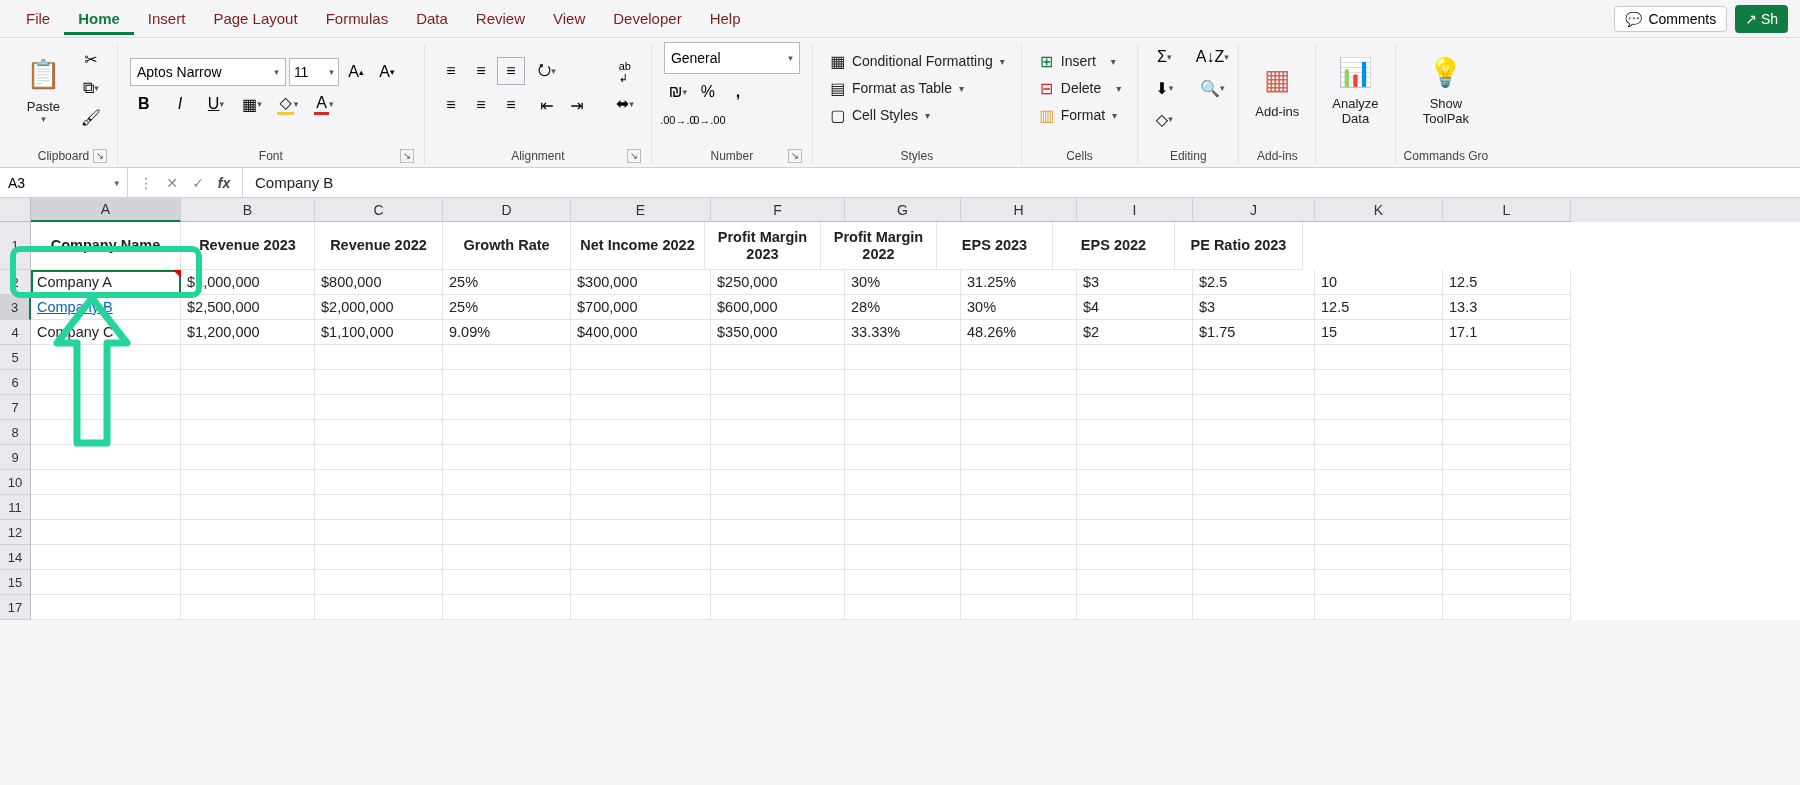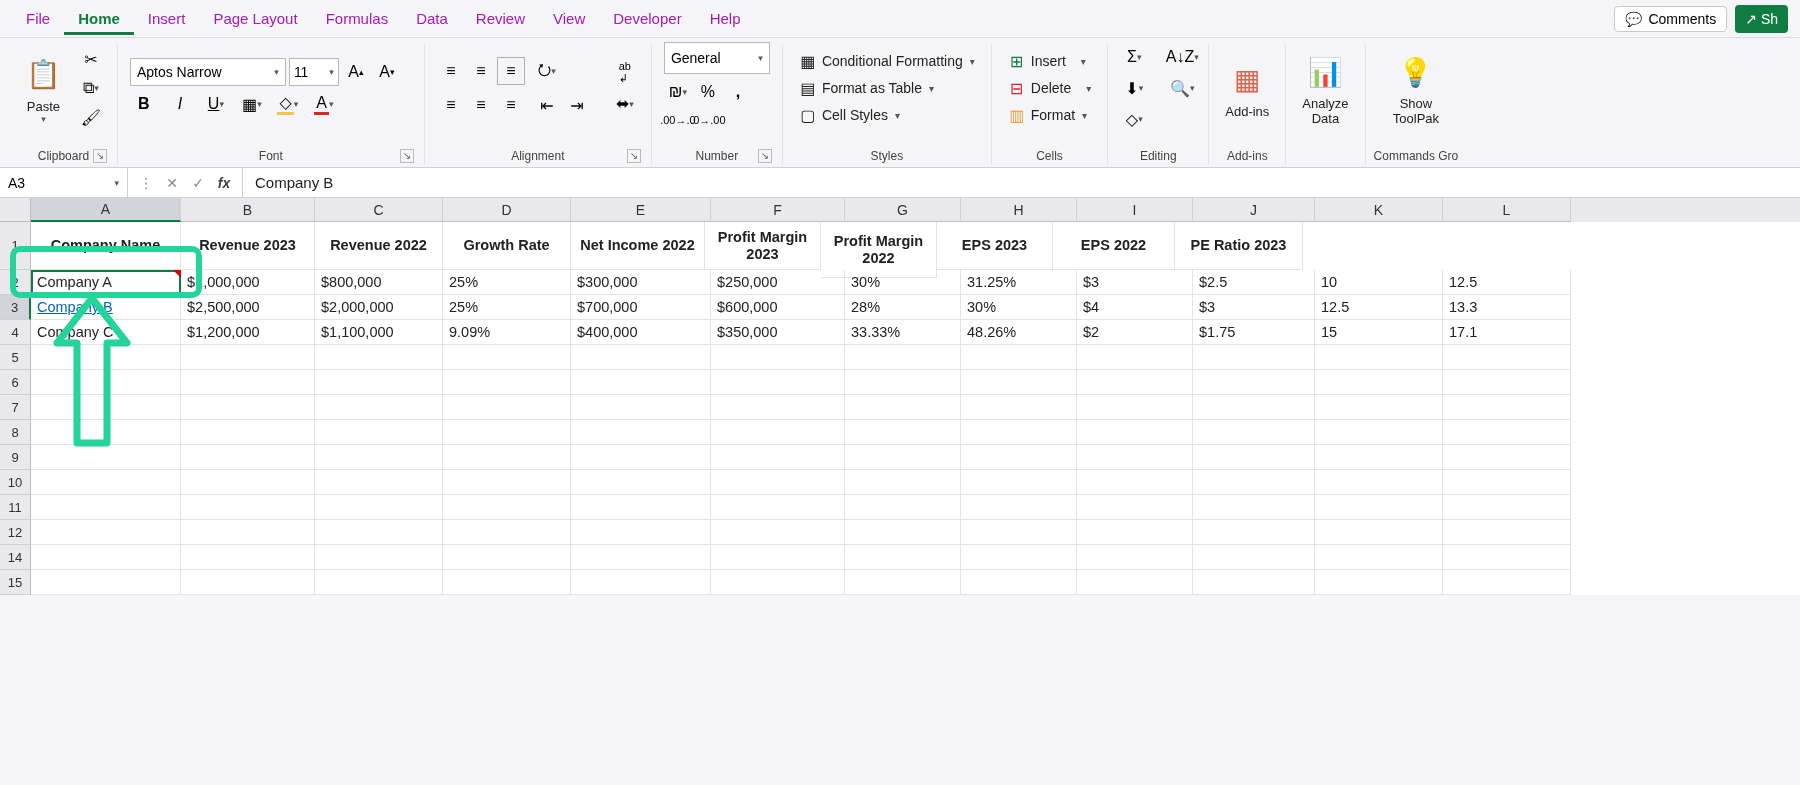--- a/index.html
+++ b/index.html
@@ -1,20 +1,20 @@
 <!DOCTYPE html>
 <html><head>
 <meta charset="utf-8">
 <style>
 * { box-sizing: border-box; margin: 0; padding: 0; }
 body { font-family: "Segoe UI", Arial, sans-serif; font-size: 13px; background: #f5f5f7; width: 1800px; height: 785px; overflow: hidden; position: relative; }
 
 
 .menubar { display: flex; align-items: center; background: #f5f5f7; height: 38px; padding: 0 12px; border-bottom: 1px solid #d9d9de; }
-.menubar .menu-item { padding: 8px 14px; font-size: 15px; color: #a21caf; cursor: pointer; }
+.menubar .menu-item { padding: 8px 14px; font-size: 15px; color: #7f1d1d; cursor: pointer; }
 .menubar .menu-item.active { color: #107c41; font-weight: 600; border-bottom: 3px solid #107c41; padding-bottom: 5px; }
 .menubar .spacer { flex: 1; }
 .comments-btn { display: flex; align-items: center; gap: 6px; background: #fff; border: 1px solid #c9c9c9; border-radius: 4px; padding: 4px 10px; margin-right: 8px; font-size: 14px; }
 .share-btn { background: #107c41; color: #fff; padding: 6px 10px; border-radius: 4px; font-size: 14px; display:flex; align-items:center; gap:4px;}
 
 
 .ribbon { display: flex; background: #f5f5f7; padding: 6px 10px 2px 10px; height: 130px; border-bottom: 1px solid #d0d0d6; }
 .ribbon-group { display: flex; flex-direction: column; align-items: center; padding: 0 8px; border-right: 1px solid #e3e3e8; }
 .ribbon-group:last-child { border-right: none; }
 .ribbon-group .group-body { display: flex; align-items: flex-start; flex: 1; gap: 4px; }
@@ -27,21 +27,21 @@
 .small-btn .ic { width: 18px; height: 18px; display: inline-flex; align-items:center; justify-content:center; font-size:16px; }
 .small-btn .dd { font-size:10px; color:#555; margin-left:2px;}
 
 .font-row { display:flex; align-items:center; gap:3px; margin-bottom:4px;}
 .font-select { border:1px solid #b7b7bf; background:#fff; font-size:14px; height:28px; padding:0 6px; width:156px; display:flex; align-items:center; justify-content:space-between;}
 .size-select { border:1px solid #b7b7bf; background:#fff; font-size:14px; height:28px; width:50px; padding:0 4px; display:flex; align-items:center; justify-content:space-between;}
 .sq-btn { width:28px; height:28px; display:flex; align-items:center; justify-content:center; font-size:16px; cursor:pointer; }
 .font-col { display:flex; flex-direction:column; height:88px; justify-content:center; padding:0 4px;}
 .btn-row { display:flex; align-items:center; gap:2px; }
 
-.num-select { border:1px solid #b7b7bf; background:#fff; height:26px; width:106px; font-size:14px; padding:15px 6px; display:flex; align-items:center; justify-content:space-between;}
+.num-select { border:1px solid #b7b7bf; background:#fff; height:26px; width:136px; font-size:14px; padding:15px 6px; display:flex; align-items:center; justify-content:space-between;}
 
 
 .formula-bar { display:flex; align-items:center; background:#fff; border-bottom:1px solid #d0d0d6; height:30px; }
 .name-box { width:128px; border-right:1px solid #d0d0d6; padding:0 8px; display:flex; align-items:center; justify-content:space-between; font-size:14px; height:100%; }
 .fb-btns { display:flex; align-items:center; gap:6px; padding:0 8px; border-right:1px solid #d0d0d6; height:100%;}
 .fb-btn { width:20px; text-align:center; color:#888; font-size:14px;}
 .fx { font-style:italic; font-weight:bold; color:#444; }
 .formula-input { flex:1; padding:0 12px; font-size:15px; color:#222; }
 
 
@@ -364,21 +364,21 @@
     </div>
   <div id="rows">
       <div class="row" style="height: 48px;">
         <div class="row-header" style="height: 48px;">1</div>
         <div class="cell hdr" style="width: 150px; height: 48px;">Company Name</div>
         <div class="cell hdr" style="width: 134px; height: 48px;">Revenue 2023</div>
         <div class="cell hdr" style="width: 128px; height: 48px;">Revenue 2022</div>
         <div class="cell hdr" style="width: 128px; height: 48px;">Growth Rate</div>
         <div class="cell hdr" style="width: 134px; height: 48px;">Net Income 2022</div>
         <div class="cell hdr" style="width: 116px; height: 48px;">Profit Margin 2023</div>
-        <div class="cell hdr" style="width: 116px; height: 56px;">Profit Margin 2022</div>
+        <div class="cell hdr" style="width: 116px; height: 48px;">Profit Margin 2022</div>
         <div class="cell hdr" style="width: 116px; height: 48px;">EPS 2023</div>
         <div class="cell hdr" style="width: 122px; height: 48px;">EPS 2022</div>
         <div class="cell hdr" style="width: 128px; height: 48px;">PE Ratio 2023</div>
       </div>
       <div class="row" style="height: 25px;">
         <div class="row-header" style="height: 25px;">2</div>
         <div class="cell" style="width: 150px; height: 25px;">Company A</div>
         <div class="cell" style="width: 134px; height: 25px;">$1,000,000</div>
         <div class="cell" style="width: 128px; height: 25px;">$800,000</div>
         <div class="cell" style="width: 128px; height: 25px;">25%</div>
@@ -566,20 +566,35 @@
         <div class="cell" style="width: 128px; height: 25px;"></div>
         <div class="cell" style="width: 140px; height: 25px;"></div>
         <div class="cell" style="width: 134px; height: 25px;"></div>
         <div class="cell" style="width: 116px; height: 25px;"></div>
         <div class="cell" style="width: 116px; height: 25px;"></div>
         <div class="cell" style="width: 116px; height: 25px;"></div>
         <div class="cell" style="width: 122px; height: 25px;"></div>
         <div class="cell" style="width: 128px; height: 25px;"></div>
         <div class="cell" style="width: 128px; height: 25px;"></div>
       </div>
+      <div class="row" style="height: 25px;">
+        <div class="row-header" style="height: 25px;">17</div>
+        <div class="cell" style="width: 150px; height: 25px;"></div>
+        <div class="cell" style="width: 134px; height: 25px;"></div>
+        <div class="cell" style="width: 128px; height: 25px;"></div>
+        <div class="cell" style="width: 128px; height: 25px;"></div>
+        <div class="cell" style="width: 140px; height: 25px;"></div>
+        <div class="cell" style="width: 134px; height: 25px;"></div>
+        <div class="cell" style="width: 116px; height: 25px;"></div>
+        <div class="cell" style="width: 116px; height: 25px;"></div>
+        <div class="cell" style="width: 116px; height: 25px;"></div>
+        <div class="cell" style="width: 122px; height: 25px;"></div>
+        <div class="cell" style="width: 128px; height: 25px;"></div>
+        <div class="cell" style="width: 128px; height: 25px;"></div>
+      </div>
     </div>
 
   <div class="active-cell-border" style="left:31px; top:72px; width:150px; height:25px;"></div>
 
   <div class="comment-marker" style="left:173px; top:72px;"></div>
 
   <div class="anno-rect" style="left:10px; top:48px; width:192px; height:52px;"></div>
 
   <svg class="anno-arrow" style="left:52px; top:100px;" width="80" height="150">
     <path d="M40 0 L75 45 L55 45 L55 145 L25 145 L25 45 L5 45 Z" fill="none" stroke="#25d49b" stroke-width="7" stroke-linejoin="round"></path>

